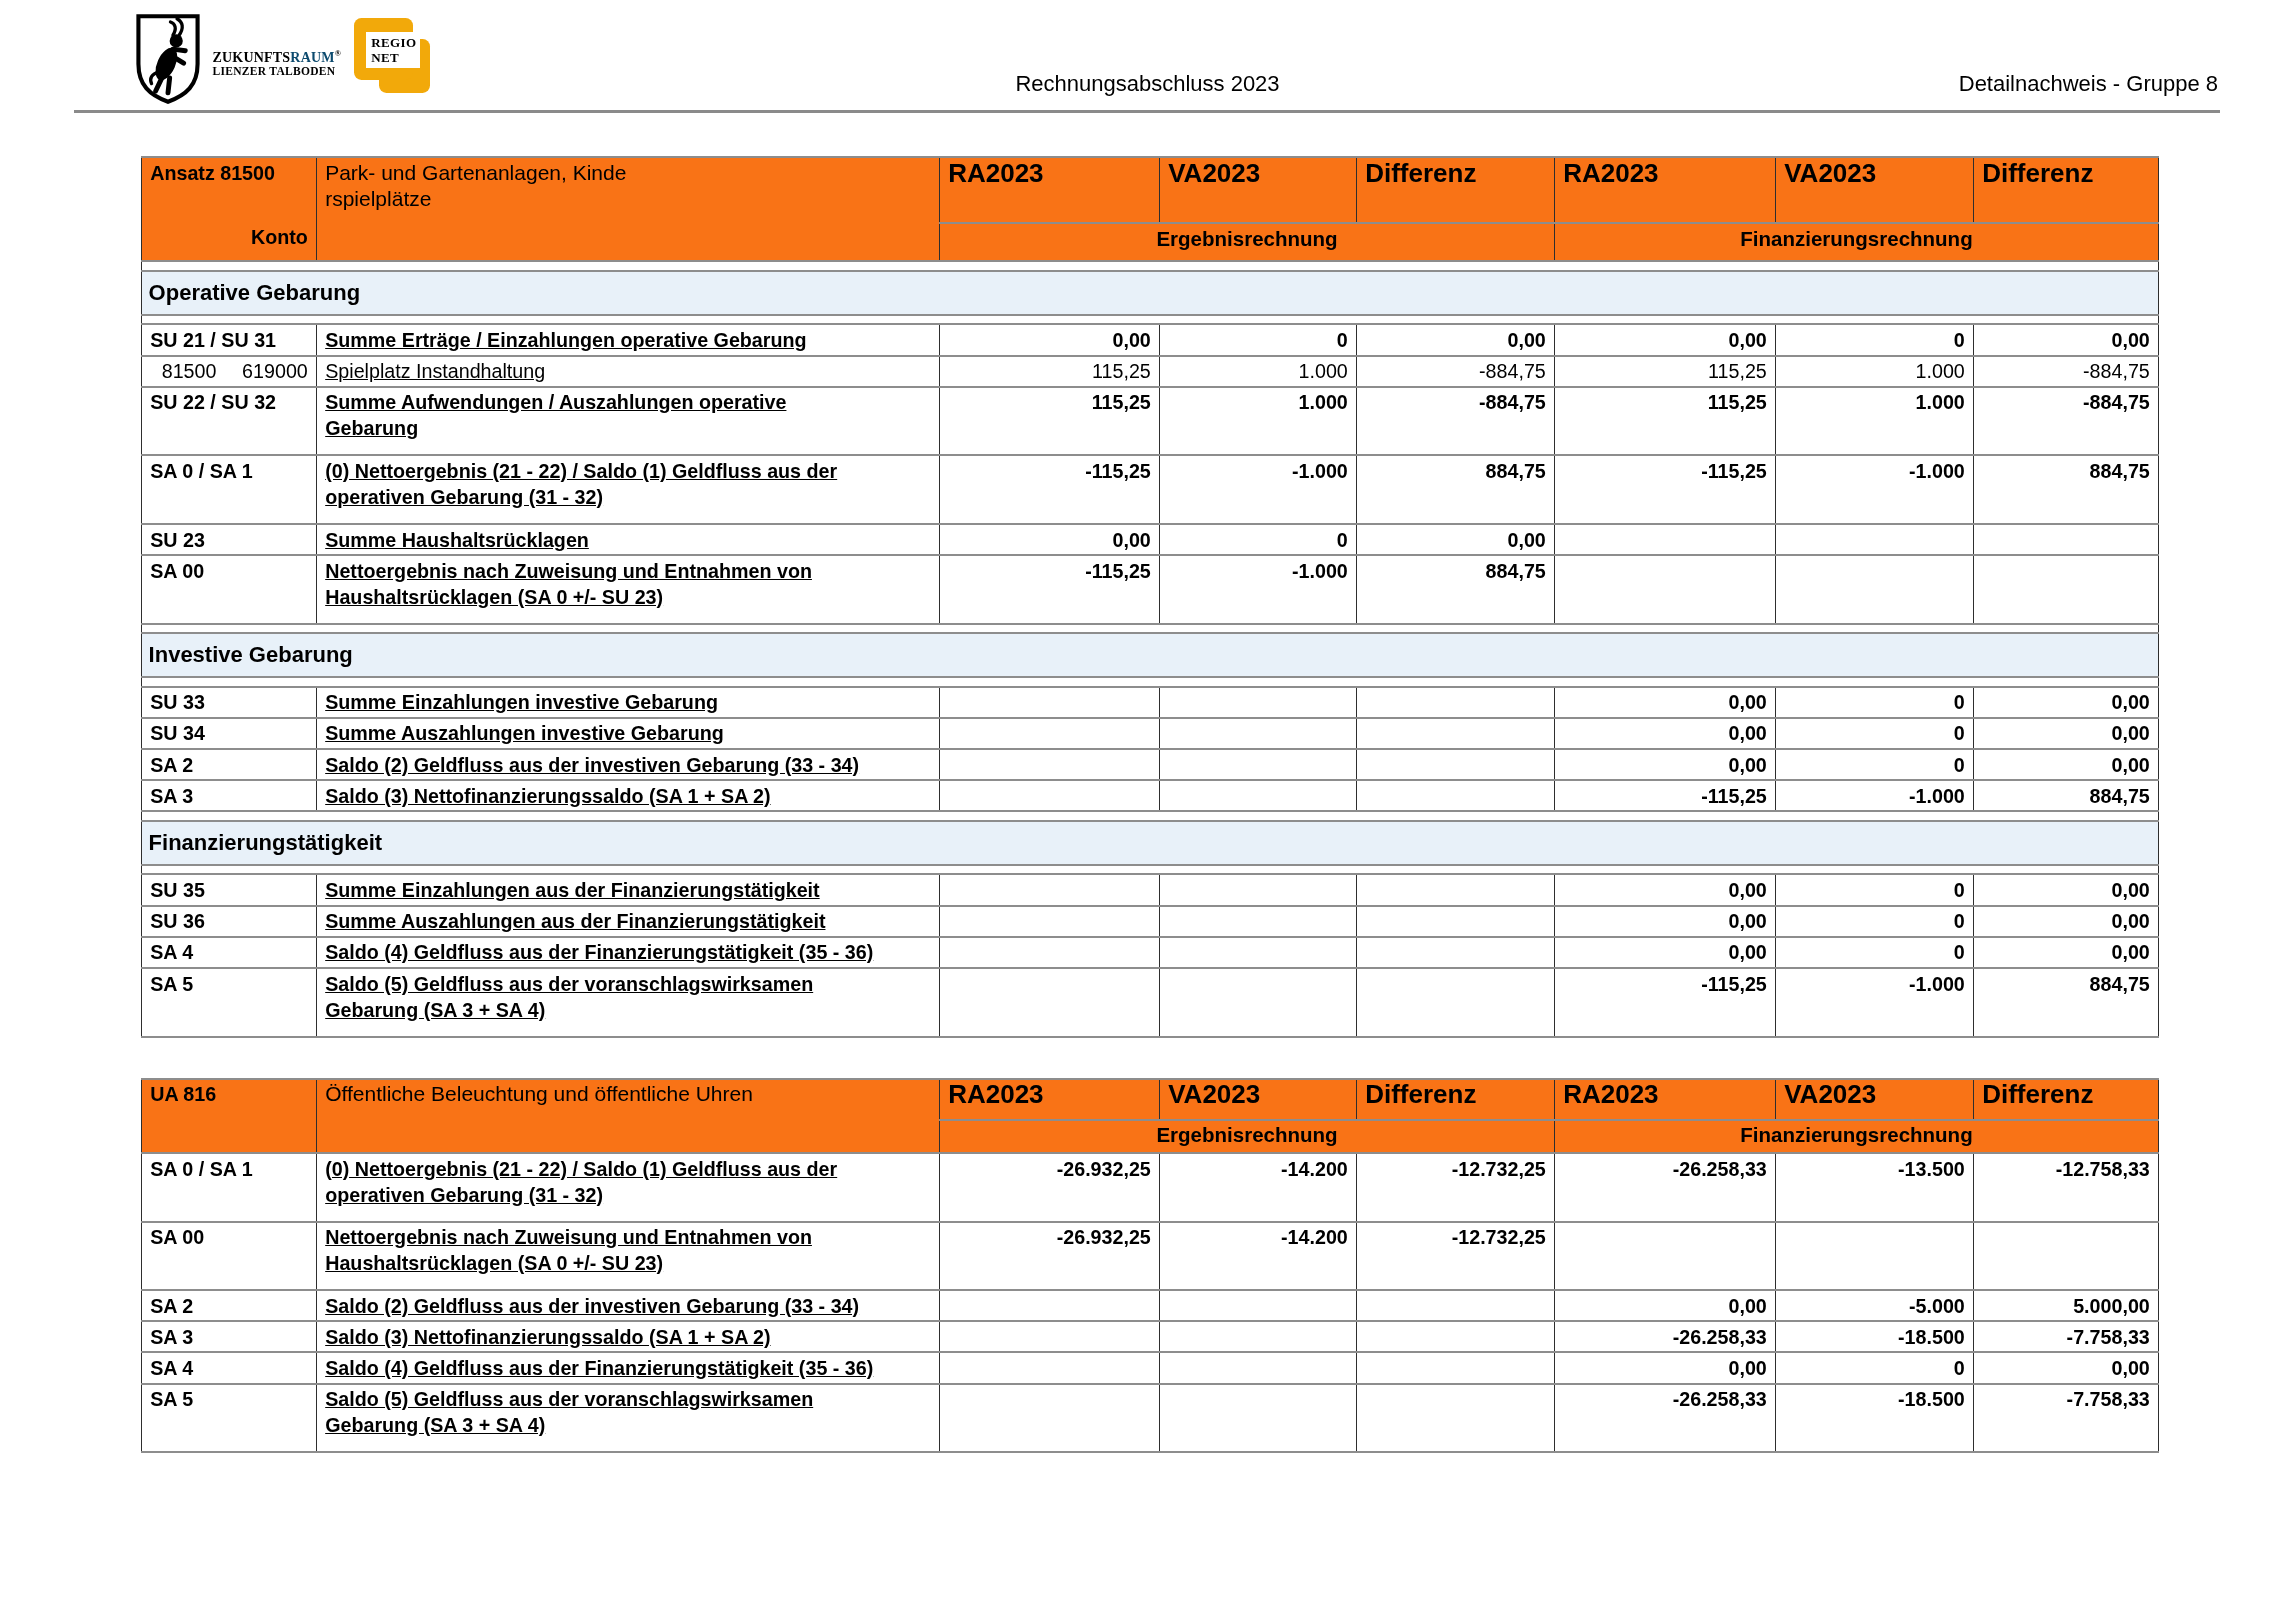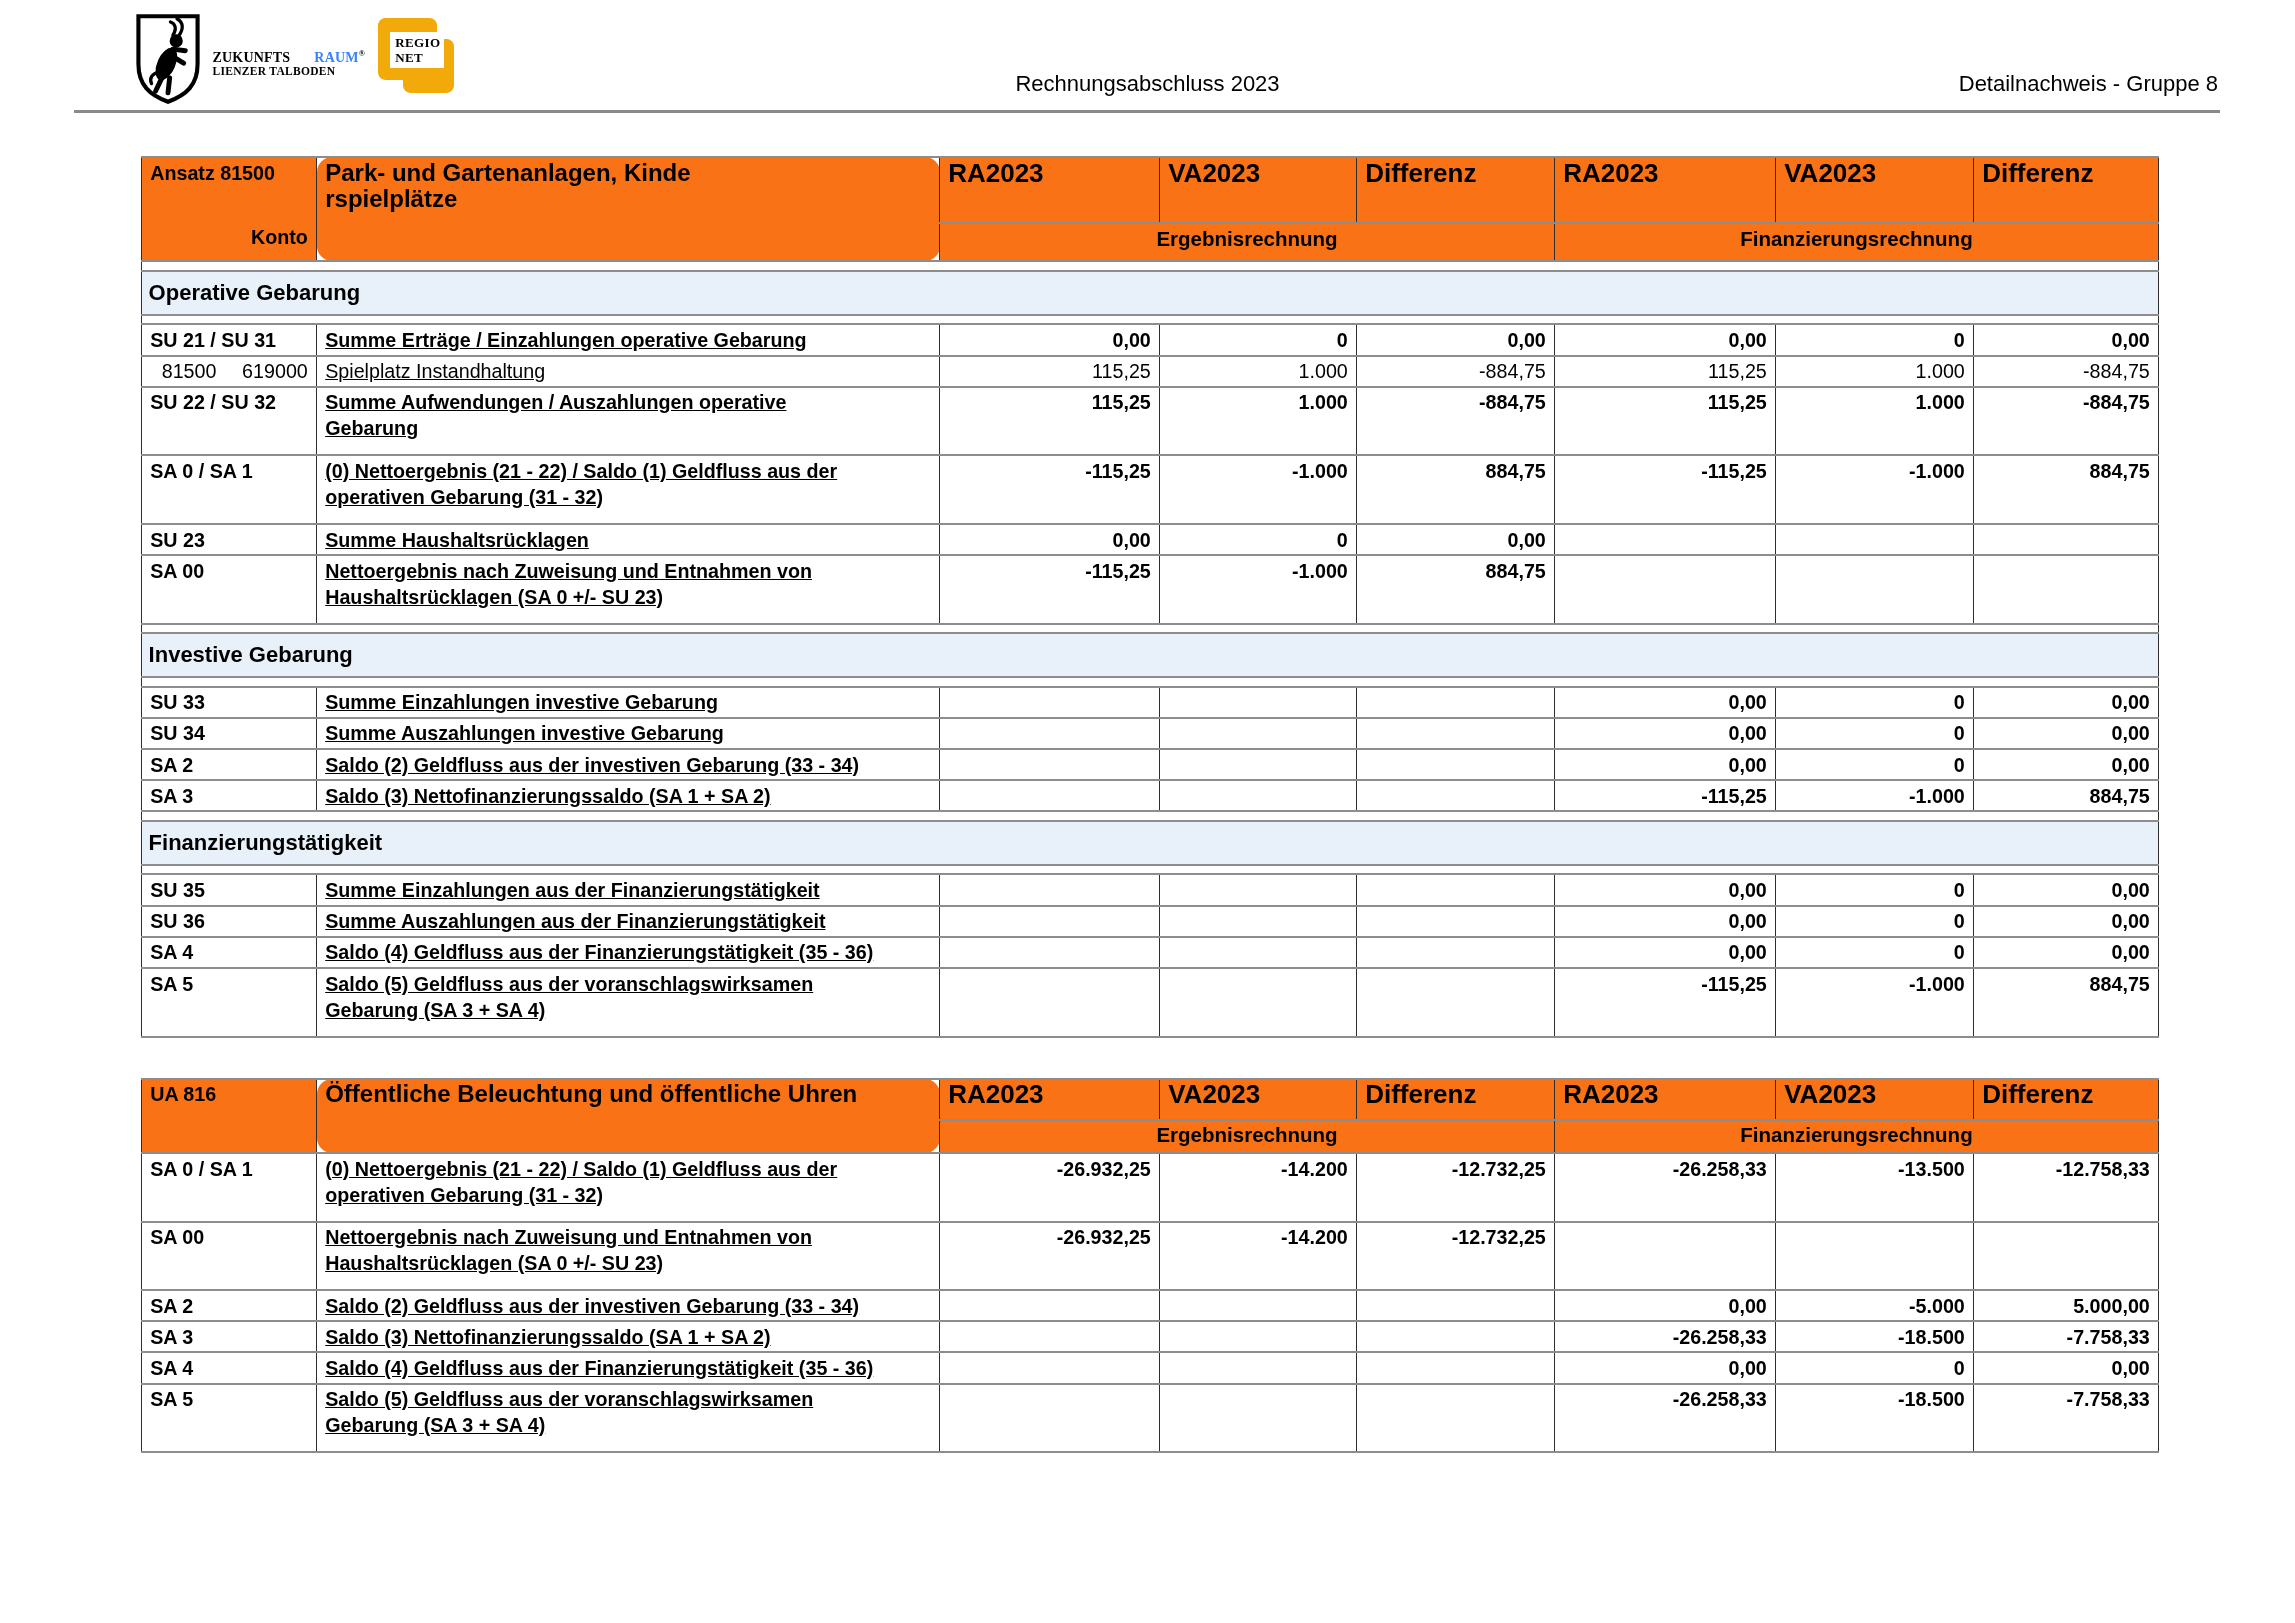--- a/index.html
+++ b/index.html
@@ -4,21 +4,21 @@
 <style>
   html,body{margin:0;padding:0;background:#ffffff;}
   .page{position:relative;width:2295px;height:1623px;background:#ffffff;
         font-family:"Liberation Sans", sans-serif;color:#000;overflow:hidden;}
 
   
   .logo-group{position:absolute;left:135px;top:13px;display:flex;align-items:flex-start;}
   .crest{width:66px;height:92px;}
   .brand{margin-left:11.5px;margin-top:36px;font-family:"Liberation Serif", serif;font-weight:bold;line-height:1.12;}
   .brand-line1{font-size:14px;letter-spacing:0.2px;white-space:nowrap;}
-  .brand-line1 .orange{color:#3b82f6;padding-left:24px;}
+  .brand-line1 .orange{color:#0c4a6e;}
   .brand-line1 .reg{font-size:8.2px;vertical-align:super;}
   .brand-line2{font-size:11.5px;letter-spacing:0.3px;white-space:nowrap;}
   .regionet{position:relative;width:79px;height:79px;margin-left:13px;margin-top:4.9px;}
   .rn-back{position:absolute;left:24.6px;top:21px;width:51px;height:54px;background:#f2a90a;border-radius:7.4px;}
   .rn-front{position:absolute;left:0;top:0;width:59px;height:62px;background:#f2a90a;border-radius:7.4px;}
   .rn-inner{position:absolute;left:12.3px;top:14px;right:-6.6px;bottom:11.5px;background:#ffffff;
             display:flex;flex-direction:column;justify-content:center;padding-left:4.9px;
             font-family:"Liberation Serif", serif;font-weight:bold;font-size:13px;line-height:15.6px;letter-spacing:0.4px;}
   .doc-title{position:absolute;left:0;top:71px;width:100%;text-align:center;font-size:22px;}
   .doc-right{position:absolute;right:77px;top:71px;font-size:22px;}
@@ -29,21 +29,21 @@
   .tbl{border-collapse:collapse;table-layout:fixed;width:2017px;font-size:19.7px;line-height:26px;}
   .tbl td{border:1.3px solid #2e2e2e;border-top:2.1px solid #8d8d8d;border-bottom:2.1px solid #8d8d8d;
           padding:1.6px 8.2px;vertical-align:top;overflow:hidden;}
   .hdrbg{background:#f97316;}
   .t1 .hdr1 td{height:61px;}
   .t2 .hdr1 td{height:36px;}
   .t1 .hdr2 td{height:33px;}
   .t2 .hdr2 td{height:28px;}
   .idcell{font-weight:bold;}
   .id-bottom{text-align:right;margin-top:38px;}
-  .titlecell{font-weight:bold;white-space:pre-line;font-size:24px;border-radius:15px;}
+  .titlecell{font-weight:normal;white-space:pre-line;font-size:21px;}
   .colhead{font-weight:bold;text-align:left;font-size:26px;}
   .subhead{font-weight:bold;text-align:center;font-size:20.5px;vertical-align:middle;}
   .band td{background:#e8f1f9;font-weight:bold;font-size:22px;padding:4.1px 6.6px;height:34px;vertical-align:middle;}
   .spacer td{height:7.4px;padding:0;border-top:none;border-bottom:none;}
   .codecell{font-weight:bold;white-space:nowrap;}
   .code-split{display:flex;justify-content:space-between;padding-left:11.5px;}
   .lblcell{font-weight:bold;white-space:pre-line;text-decoration:underline;}
   .num{text-align:right;font-weight:bold;white-space:nowrap;}
   .reg .codecell,.reg .lblcell,.reg .num{font-weight:normal;}
   .tall td{padding-bottom:13px;}

